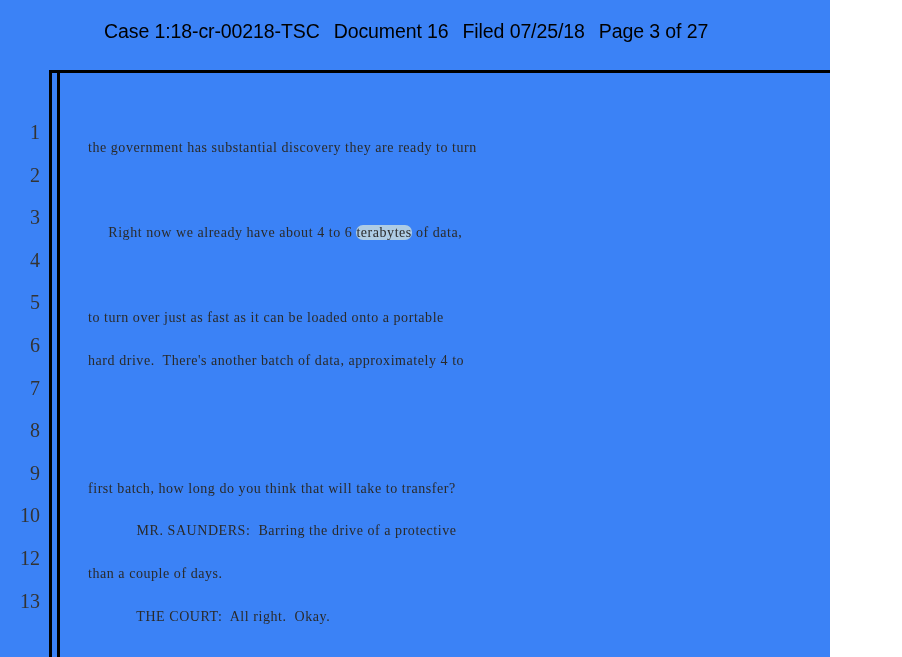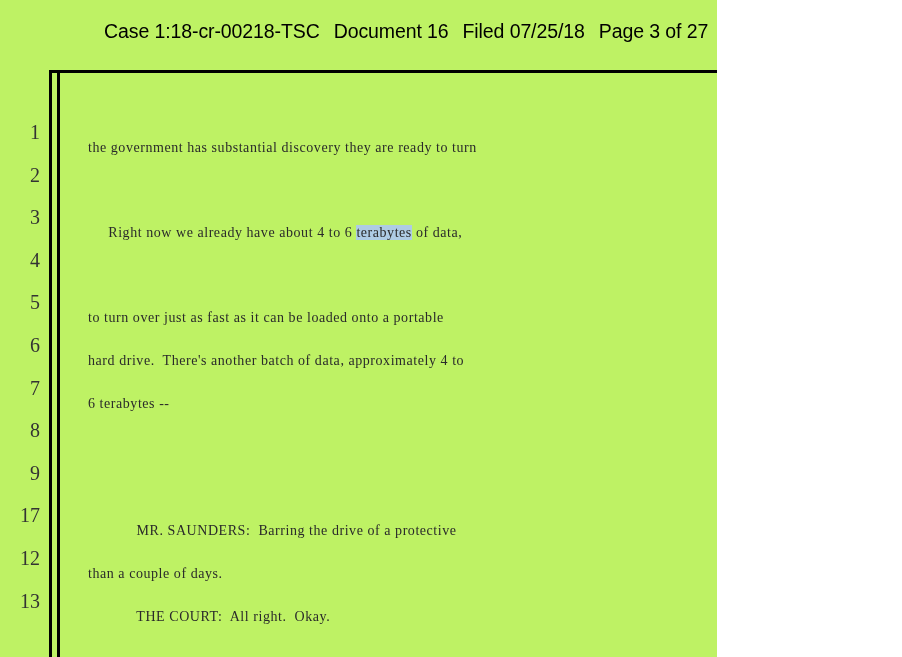--- a/index.html
+++ b/index.html
@@ -2,23 +2,23 @@
 <html><head>
 <meta charset="utf-8">
 <style>
   html, body {
     margin: 0;
     padding: 0;
     background: #ffffff;
   }
   #page {
     position: relative;
-    width: 717px;
+    width: 830px;
     height: 657px;
-    background: #bef264;
+    background: #3b82f6;
     overflow: hidden;
     font-family: "Liberation Sans", sans-serif;
   }
 
   
   .ecf-stamp {
     position: absolute;
     left: 104px;
     top: 20px;
     font-family: "Liberation Sans", sans-serif;
@@ -104,20 +104,21 @@
     font-family: Liberation Serif, serif;
     font-size: 14px;
     line-height: 28px;
     color: #2a2a2a;
     white-space: pre;
     letter-spacing: 0.55px;
   }
   .hl {
     background: #aecce4;
     color: #2a2a2a;
+    border-radius: 7px;
   }
 </style>
 </head>
 <body>
 
 <div id="page">
 
   <div class="ecf-stamp"><span class="seg">Case 1:18-cr-00218-TSC</span><span class="ecf-gap"></span><span class="seg">Document 16</span><span class="ecf-gap"></span><span class="seg">Filed 07/25/18</span><span class="ecf-gap"></span><span class="seg">Page 3 of 27</span></div>
 
   <div class="folio">3</div>
@@ -152,33 +153,33 @@
       <div class="ltext">to turn over just as fast as it can be loaded onto a portable</div>
     </div>
 
     <div class="tline">
       <div class="lineno">6</div>
       <div class="ltext">hard drive.  There's another batch of data, approximately 4 to</div>
     </div>
 
     <div class="tline">
       <div class="lineno">7</div>
-      <div class="ltext">6 terabytes --</div>
     </div>
 
     <div class="tline">
       <div class="lineno">8</div>
     </div>
 
     <div class="tline">
       <div class="lineno">9</div>
+      <div class="ltext">first batch, how long do you think that will take to transfer?</div>
     </div>
 
     <div class="tline">
-      <div class="lineno">17</div>
+      <div class="lineno">10</div>
       <div class="ltext">            MR. SAUNDERS:  Barring the drive of a protective</div>
     </div>
 
 
     <div class="tline">
       <div class="lineno">12</div>
       <div class="ltext">than a couple of days.</div>
     </div>
 
     <div class="tline">

